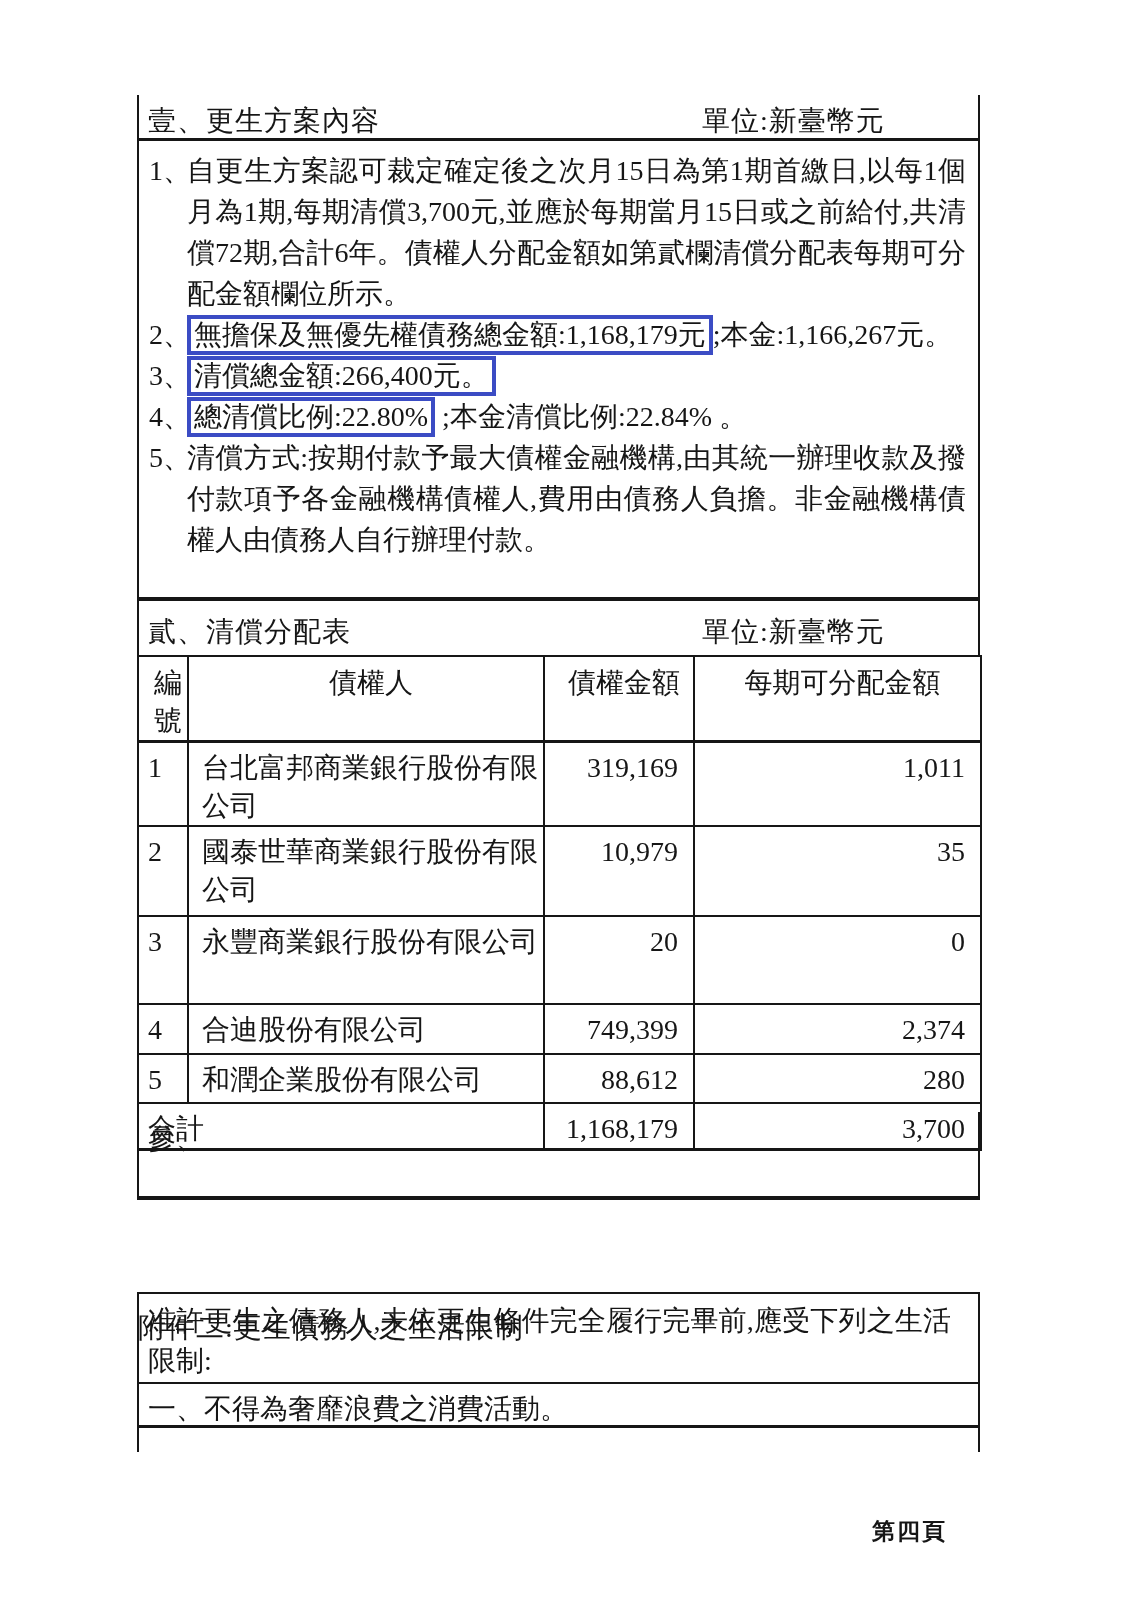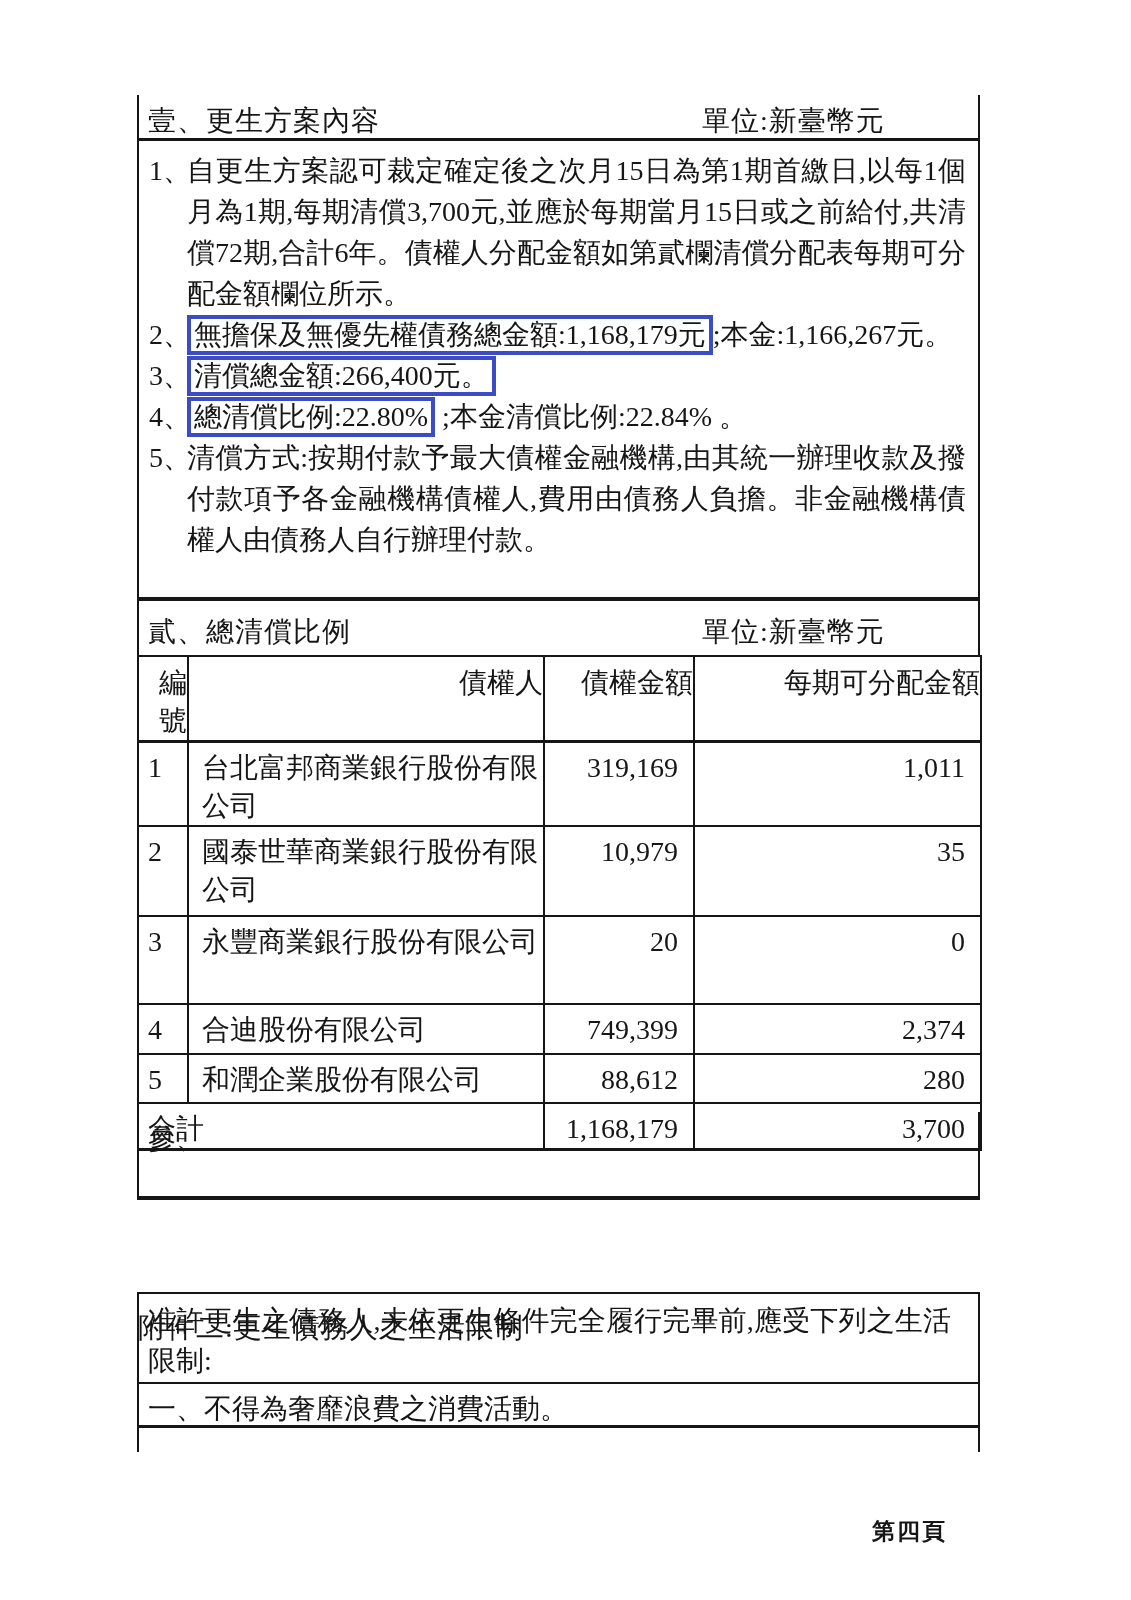--- a/index.html
+++ b/index.html
@@ -50,21 +50,21 @@
     left:137px; top:655px; width:843px;
     border-collapse:collapse; table-layout:fixed;
     font-size:28px;
   }
   #dist-table th, #dist-table td {
     border:2px solid #161616;
     vertical-align:top;
     font-weight:normal;
     line-height:38px;
   }
-  #dist-table th { border-bottom:3px solid #161616; text-align:right; padding:7px 0 0 10px; }
+  #dist-table th { border-bottom:3px solid #161616; text-align:center; padding:7px 0 0 10px; }
   #dist-table td.c-num  { padding:6px 0 0 9px; }
   #dist-table td.c-name { padding:6px 0 0 13px; }
   #dist-table td.c-amt  { padding:6px 15px 0 0; text-align:right; }
   #dist-table tr.total-row td { border-bottom:3px solid #161616; }
   #dist-table tr.total-row td.c-label { padding:6px 0 0 9px; }
 
   
   #calc-note {
     left:137px; top:1112px; width:843px; height:88px;
     border-left:2px solid #161616; border-right:2px solid #161616;
@@ -104,21 +104,21 @@
 
 <div class="abs" id="sec1-body">
     <div class="para"><span class="para-num">1、</span><span>自更生方案認可裁定確定後之次月15日為第1期首繳日,以每1個月為1期,每期清償3,700元,並應於每期當月15日或之前給付,共清償72期,合計6年。債權人分配金額如第貳欄清償分配表每期可分配金額欄位所示。</span></div>
     <div class="para"><span class="para-num">2、</span><span class="hl">無擔保及無優先權債務總金額:1,168,179元</span><span>;本金:1,166,267元。</span></div>
     <div class="para"><span class="para-num">3、</span><span class="hl">清償總金額:266,400元。</span></div>
     <div class="para"><span class="para-num">4、</span><span class="hl">總清償比例:22.80%</span><span> ;本金清償比例:22.84% 。</span></div>
     <div class="para"><span class="para-num">5、</span><span>清償方式:按期付款予最大債權金融機構,由其統一辦理收款及撥付款項予各金融機構債權人,費用由債務人負擔。非金融機構債權人由債務人自行辦理付款。</span></div>
   </div>
 
 <div class="abs" id="sec2-header">
-  <span class="hdr-title">貳、總清償比例</span>
+  <span class="hdr-title">貳、清償分配表</span>
   <span class="hdr-unit">單位:新臺幣元</span>
 </div>
 
 <table class="abs" id="dist-table">
   <colgroup>
       <col style="width:50px">
       <col style="width:356px">
       <col style="width:150px">
       <col style="width:287px">
     </colgroup>

